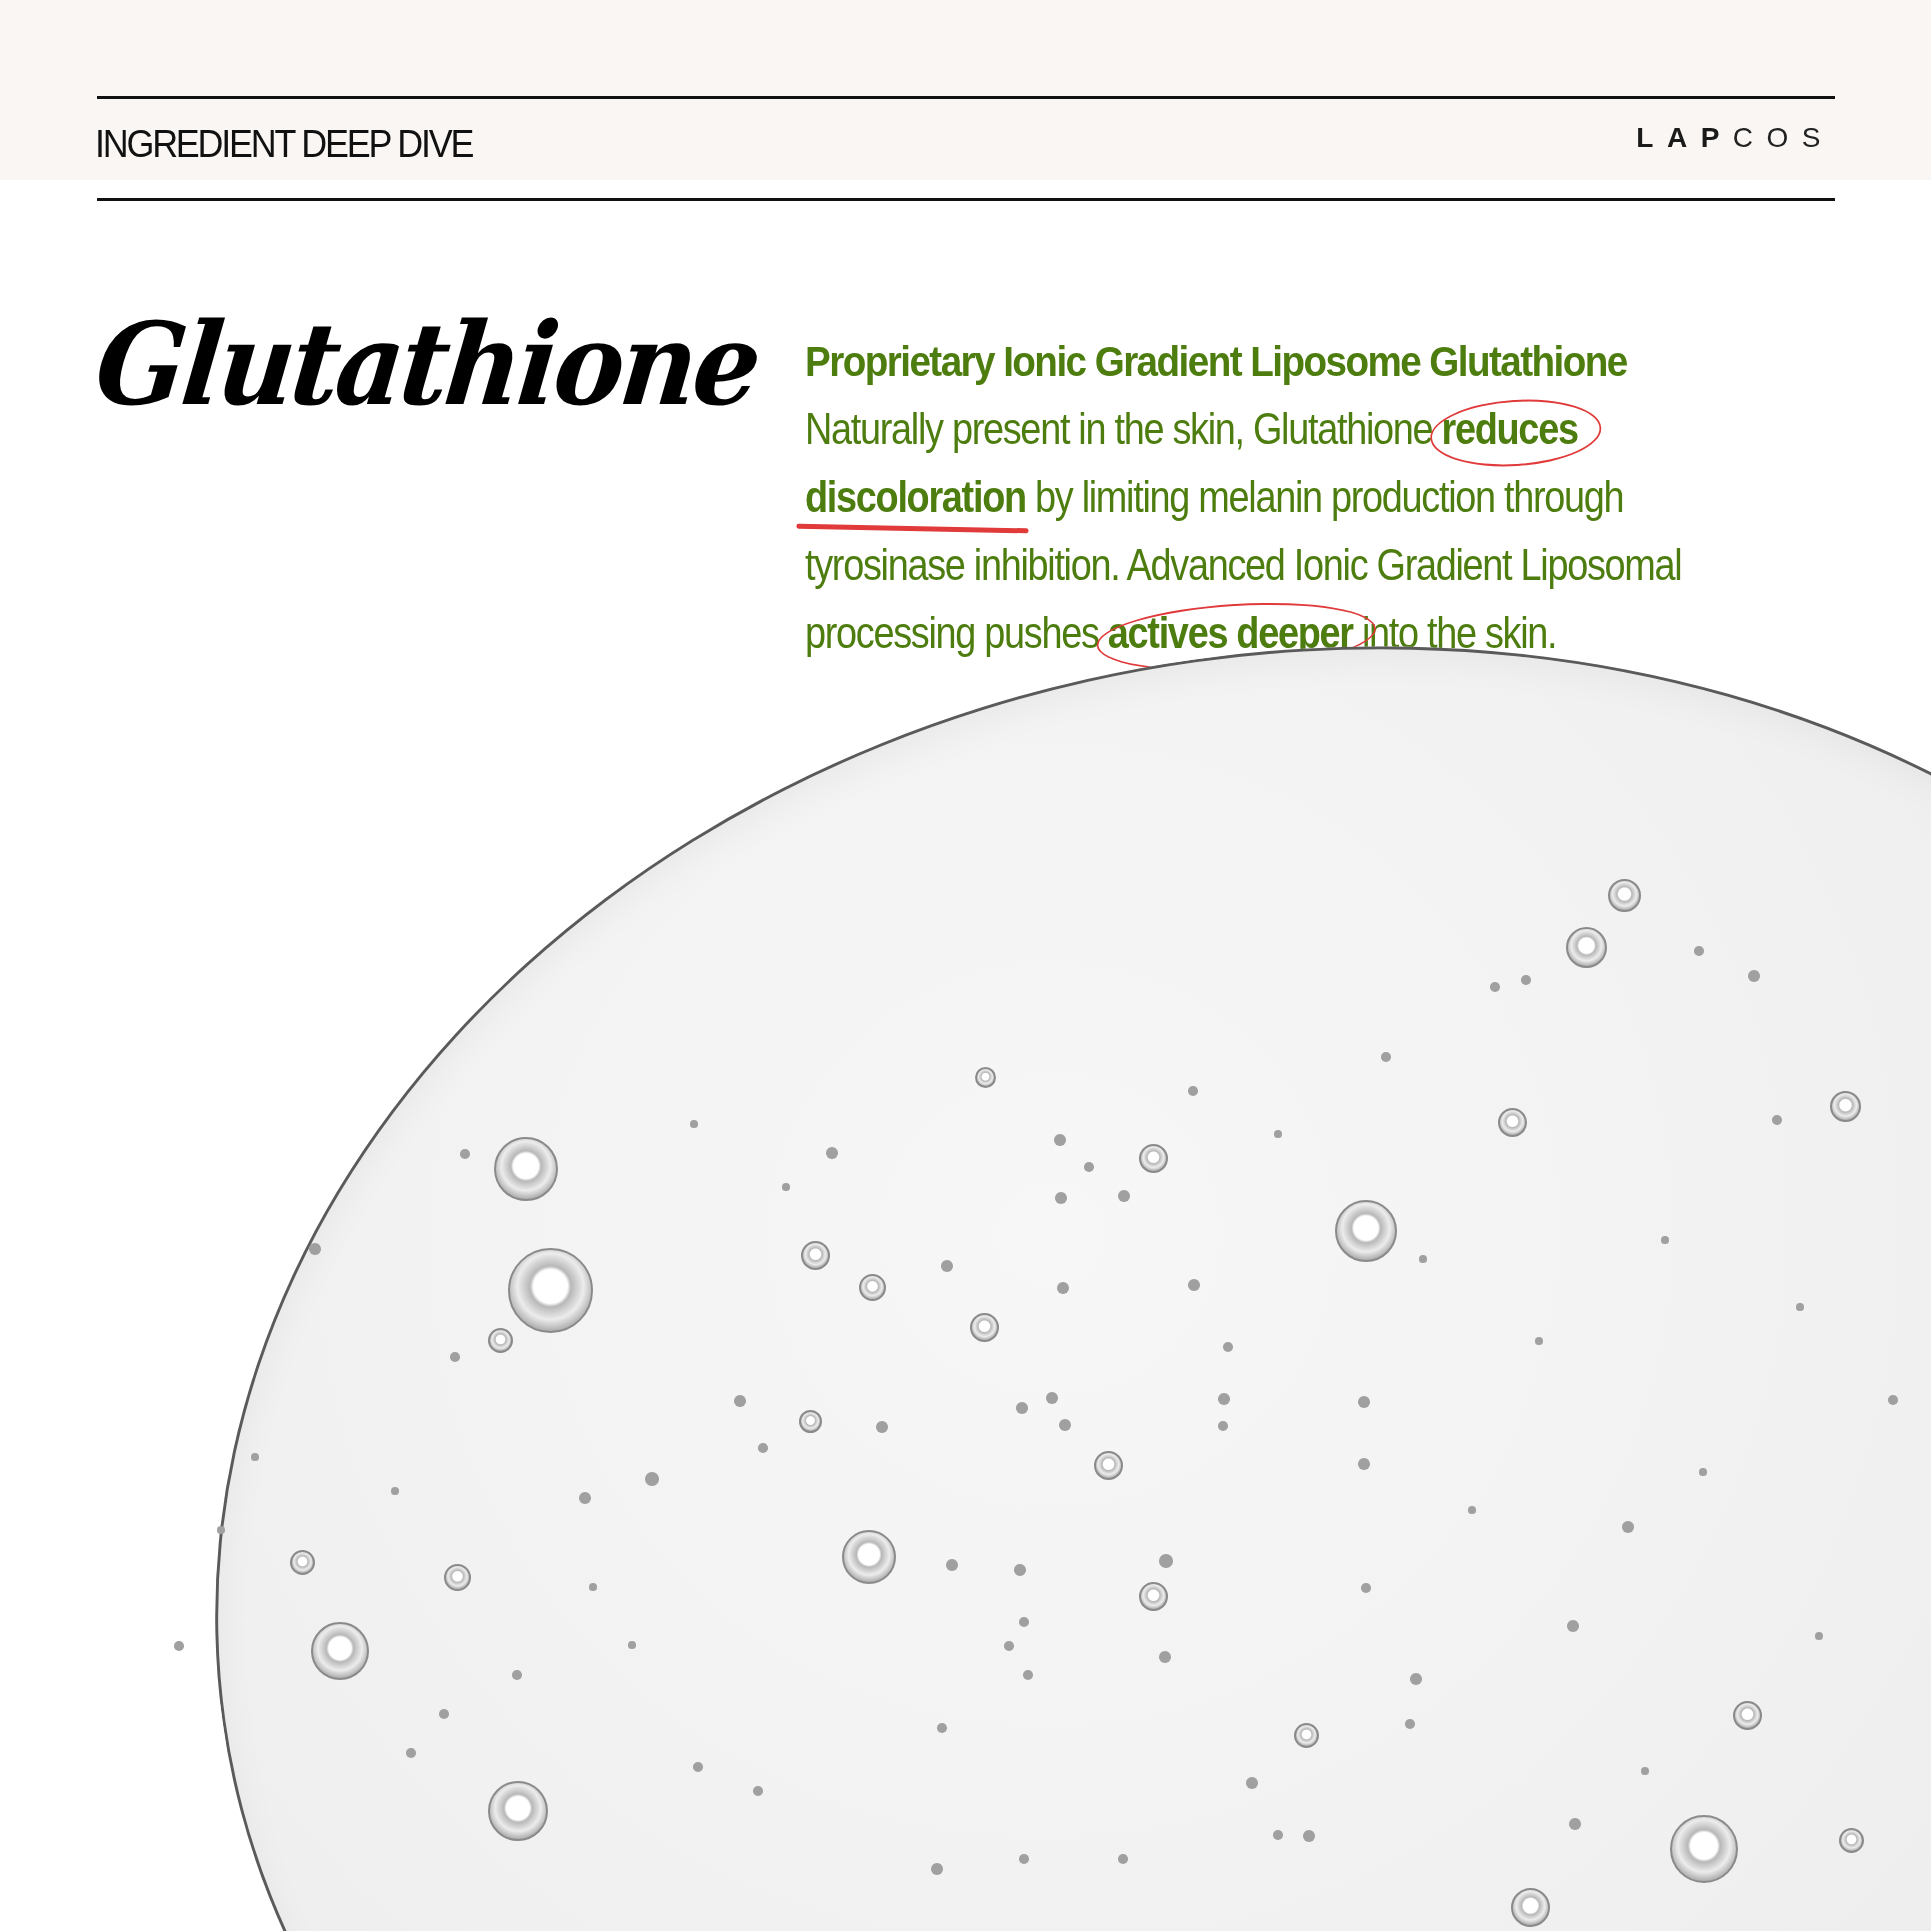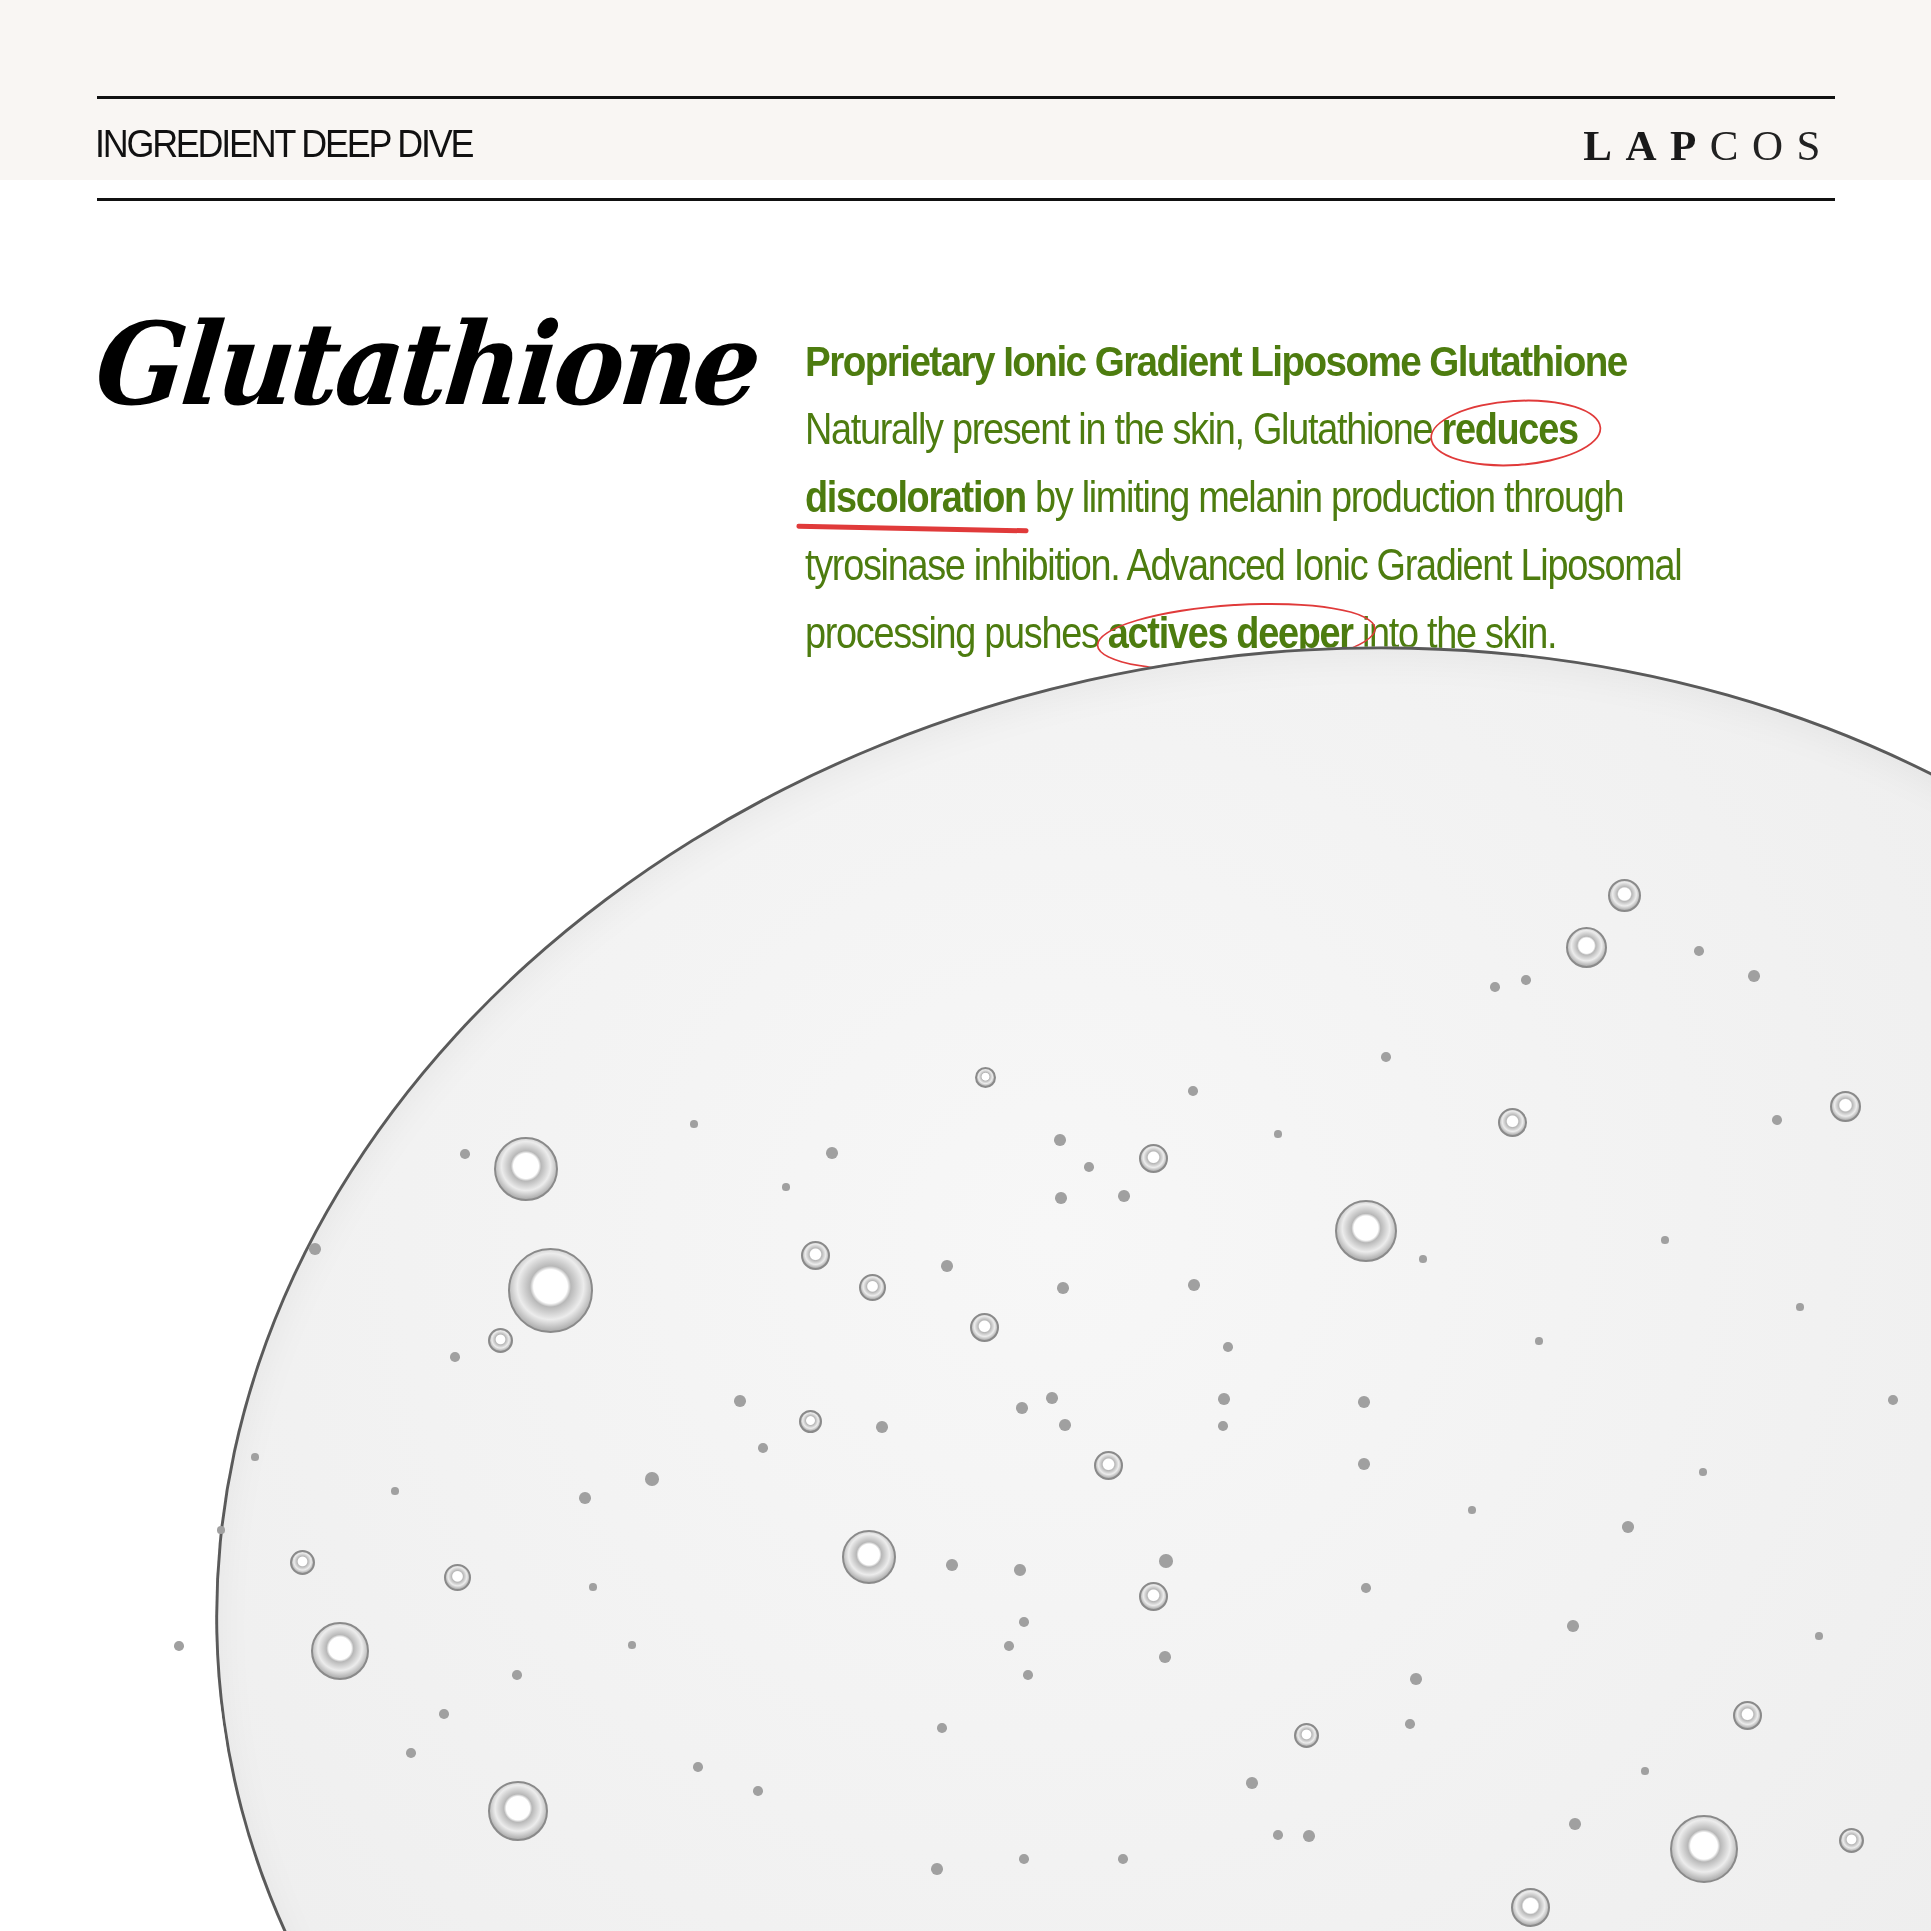--- a/index.html
+++ b/index.html
@@ -2,21 +2,21 @@
 <html><head>
 <meta charset="utf-8">
 <style>
   html, body { margin:0; padding:0; }
   body { width:1931px; height:1931px; position:relative; overflow:hidden; background:#ffffff; font-family:"Liberation Sans", sans-serif; color:#111; }
   .top-band { position:absolute; left:0; top:0; width:1931px; height:180px; background:#f9f6f3; }
   .rule { position:absolute; left:97px; width:1738px; height:2.9px; background:#111; }
   .rule.top { top:96px; }
   .rule.bottom { top:198px; }
   .eyebrow { position:absolute; left:95px; top:124px; font-family:"Liberation Sans", sans-serif; font-size:39px; font-weight:400; letter-spacing:-2.4px; transform:scaleX(0.92); transform-origin:left center; color:#111; line-height:1; }
-  .brand { position:absolute; right:97px; top:124px; font-family:Liberation Serif, serif; font-size:43px; letter-spacing:13.5px; line-height:1; color:#1a1a1a;margin-left:36px; }
+  .brand { position:absolute; right:97px; top:124px; font-family:Liberation Sans, sans-serif; font-size:28px; letter-spacing:13.5px; line-height:1; color:#1a1a1a;margin-left:36px; }
   .brand .bold { font-weight:600; }
   .brand .light { font-weight:300; color:#222; }
   .script-title { position:absolute; left:97px; top:307px; font-family:"DejaVu Serif", serif; font-style:italic; font-weight:700; font-size:114px; letter-spacing:-3.9px; line-height:1; color:#000; transform:skewX(-6deg) scaleX(0.92); transform-origin:left center; }
   .copy { position:absolute; left:805px; top:333px; width:1072px; font-family:Liberation Sans, sans-serif; color:#4d7c0f; }
   .copy .heading { font-size:42px; font-weight:700; letter-spacing:-1.7px; line-height:58px; transform:scaleX(0.92); transform-origin:left; white-space:nowrap; }
   .copy .body { font-size:44px; font-weight:400; letter-spacing:-1.5px; line-height:68px; margin-top:3.9px; }
   .copy .line { display:block; white-space:nowrap; transform:scaleX(0.86); transform-origin:left; }
   .hl { font-weight:700; position:relative; }
   .circled::before { content:""; position:absolute; left:-13.5px; right:-27px; top:-3.9px; bottom:-13.5px; border:2.9px solid #e03a3a; border-radius:50%; transform:rotate(-3deg); }
   .underlined::after { content:""; position:absolute; left:-9.7px; right:-3.9px; bottom:-9.7px; height:4.8px; background:#e03a3a; border-radius:2.9px; transform:rotate(1deg); }

